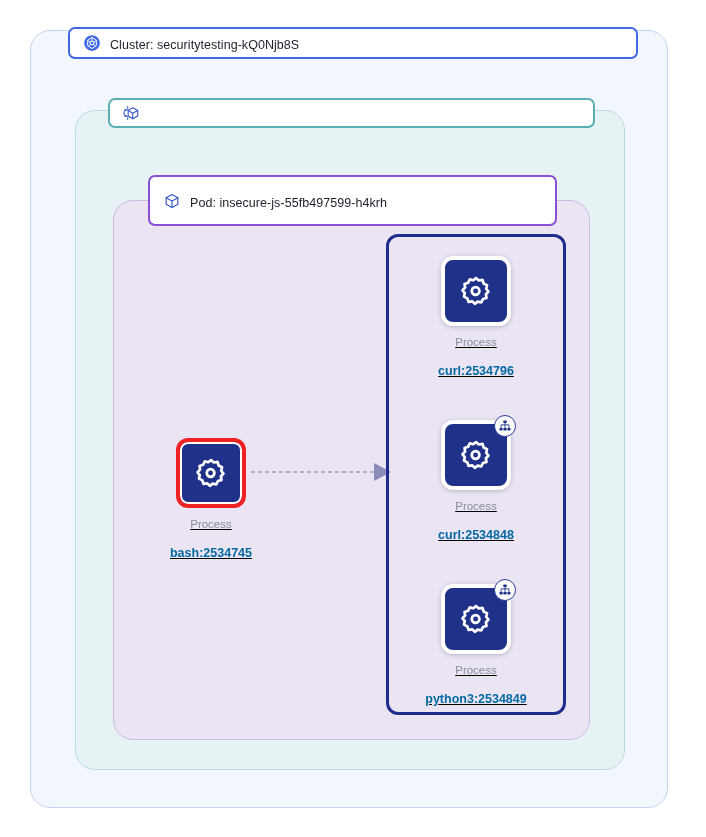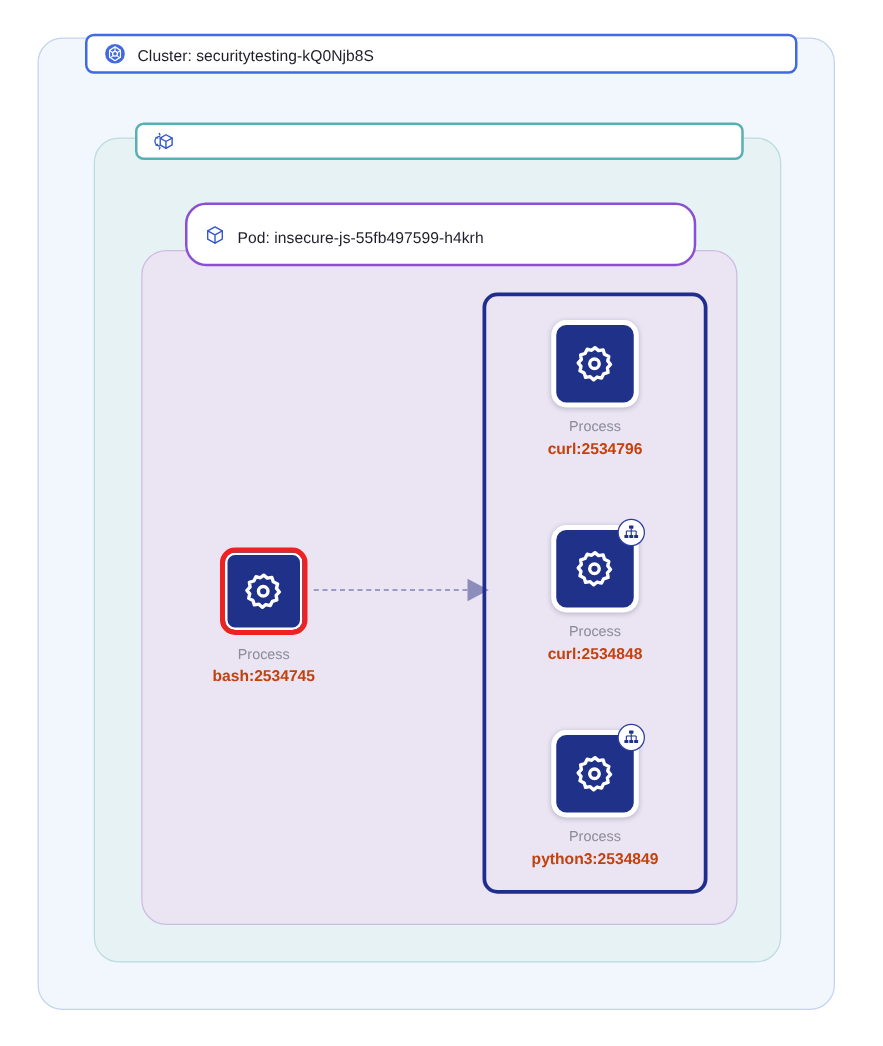--- a/index.html
+++ b/index.html
@@ -96,25 +96,25 @@
   .node-label {
     left: 108px;
     top: 98px;
     width: 487px;
     height: 30px;
     border: 2px solid #5aafb5;
     border-radius: 7px;
   }
   .pod-label {
     left: 148px;
-    top: 162px;
+    top: 175px;
     width: 409px;
     height: 51px;
     border: 2px solid #8a4fd4;
-    border-radius: 17px;
+    border-radius: 7px;
     justify-content: space-around;
     padding: 3px 0;
   }
 
   
   .process-group {
     position: absolute;
     left: 386px;
     top: 234px;
     width: 180px;
@@ -125,20 +125,21 @@
     background: transparent;
   }
 
   
   .process-node {
     position: absolute;
     display: flex;
     flex-direction: column;
     align-items: center;
     width: 140px;
+    text-decoration: underline;
   }
   .node-tile {
     position: relative;
     width: 70px;
     height: 70px;
     border-radius: 12px;
     background: #1f3189;
     display: flex;
     align-items: center;
     justify-content: center;
@@ -158,23 +159,23 @@
     line-height: 1.28;
   }
   .caption-kind {
     display: block;
     font-size: 11.5px;
     color: #8b8b99;
   }
   .caption-name {
     display: block;
     font-size: 12.5px;
-    color: #c2410c;
+    color: #0369a1;
     font-weight: bold;
-    margin-top: 1px;
+    margin-top: 13px;
   }
 
   
   .tile-badge {
     position: absolute;
     top: -9px;
     right: -9px;
     width: 22px;
     height: 22px;
     border-radius: 50%;

